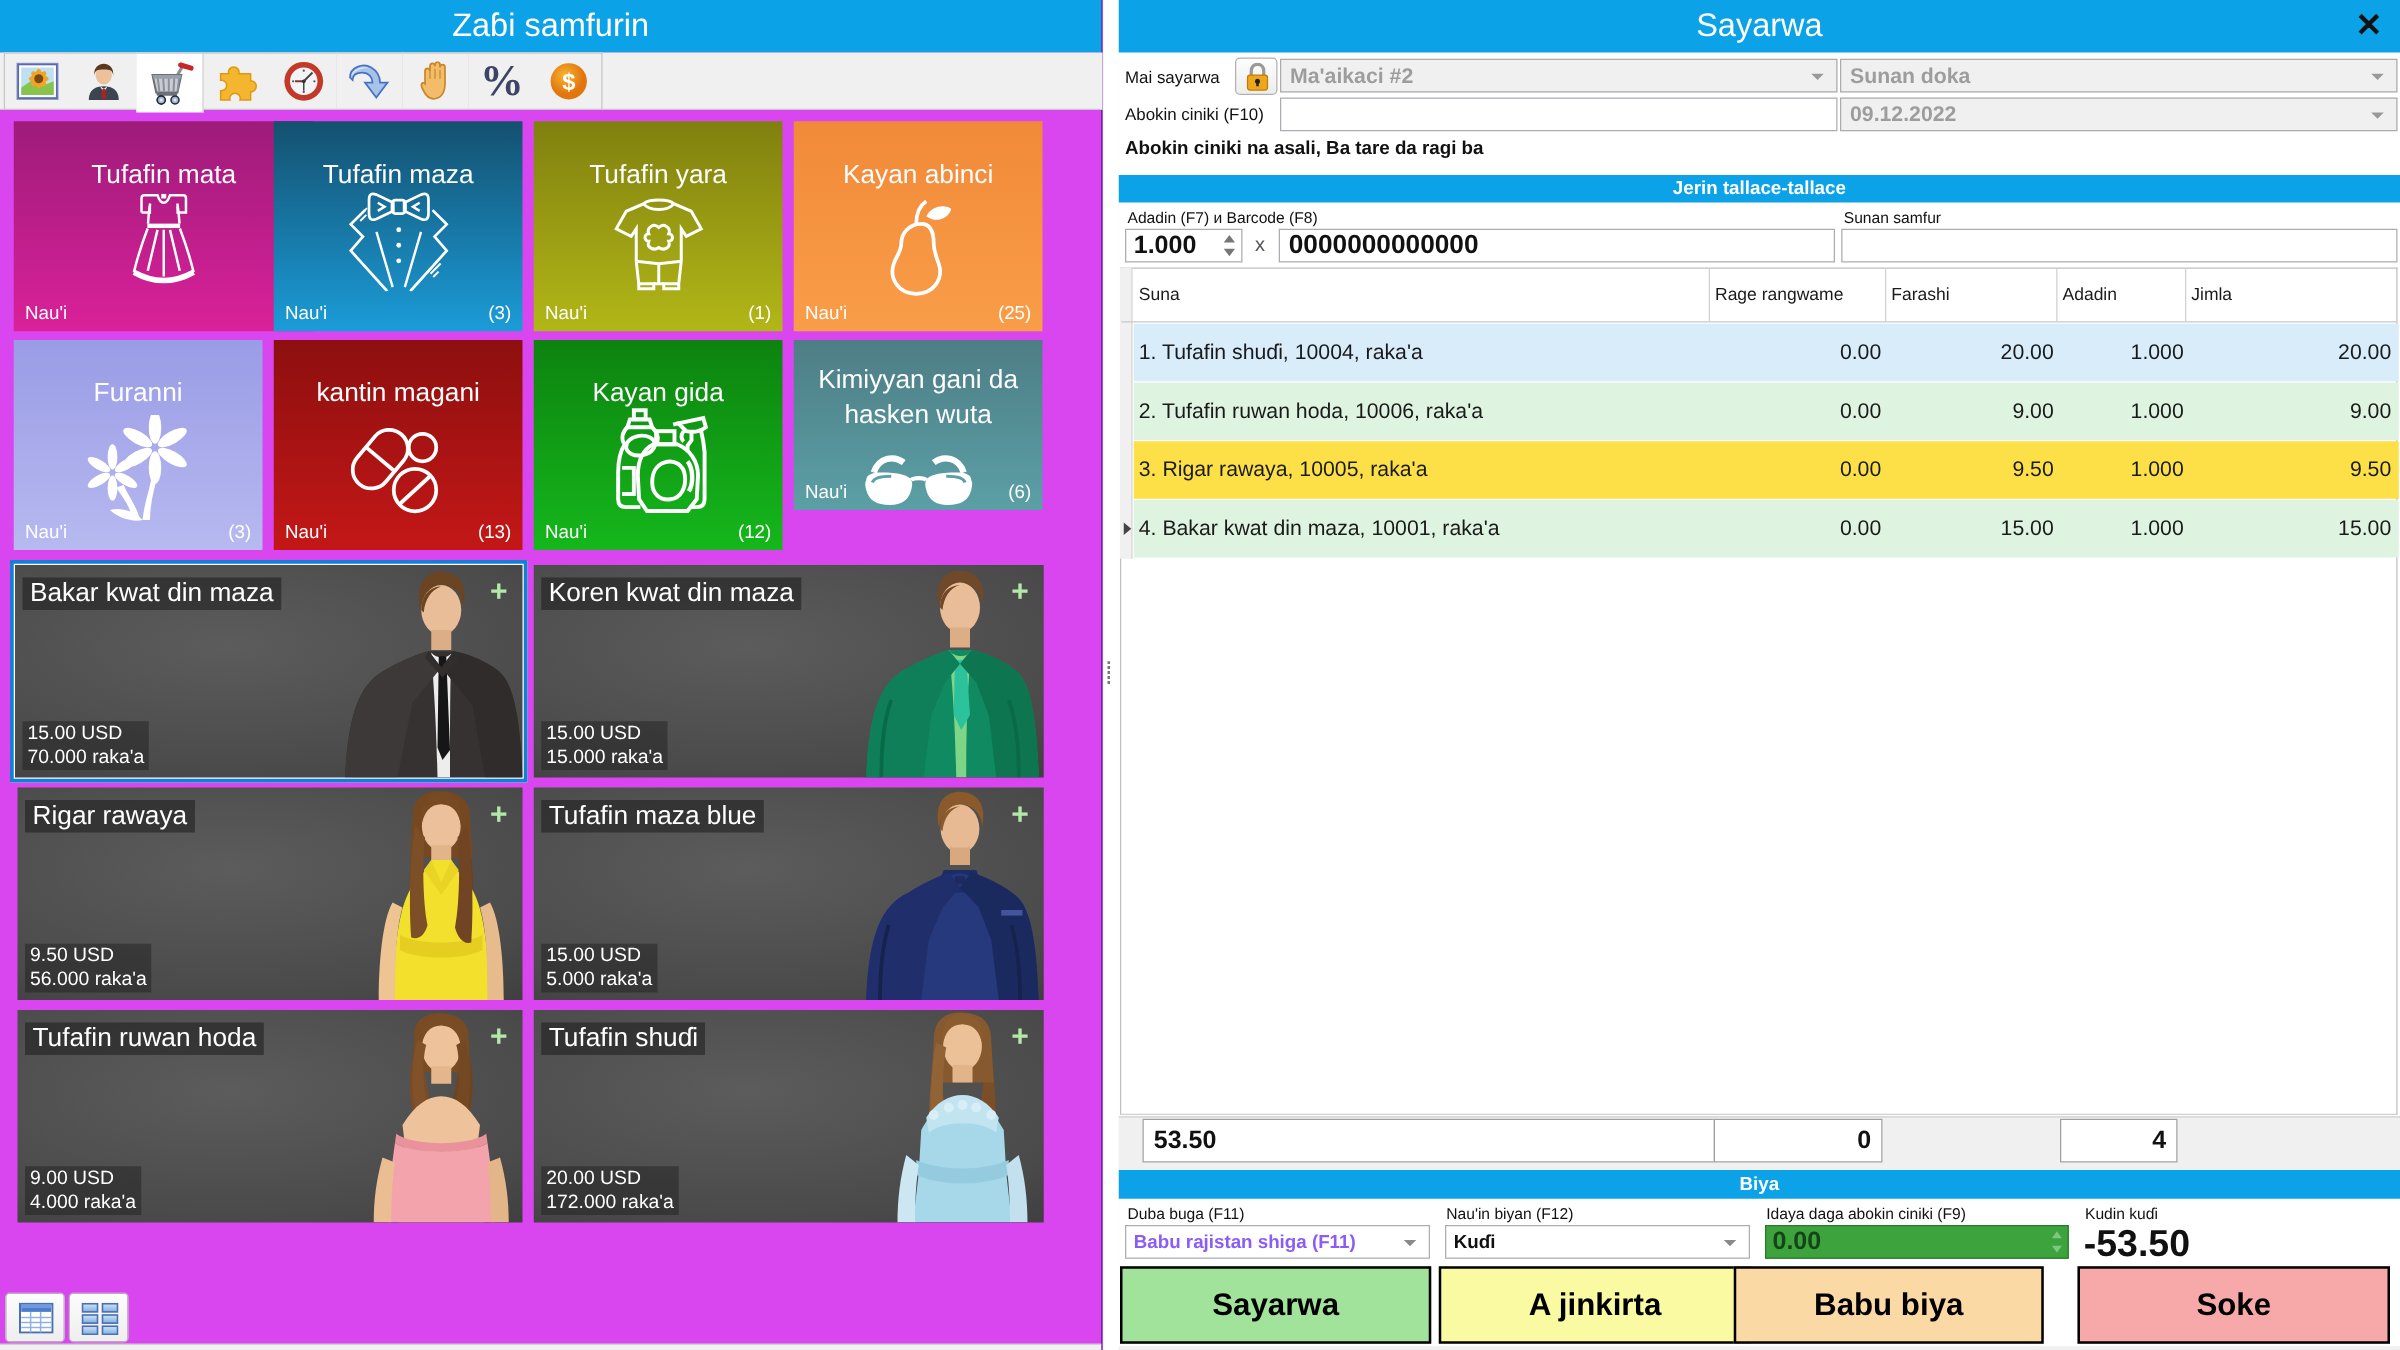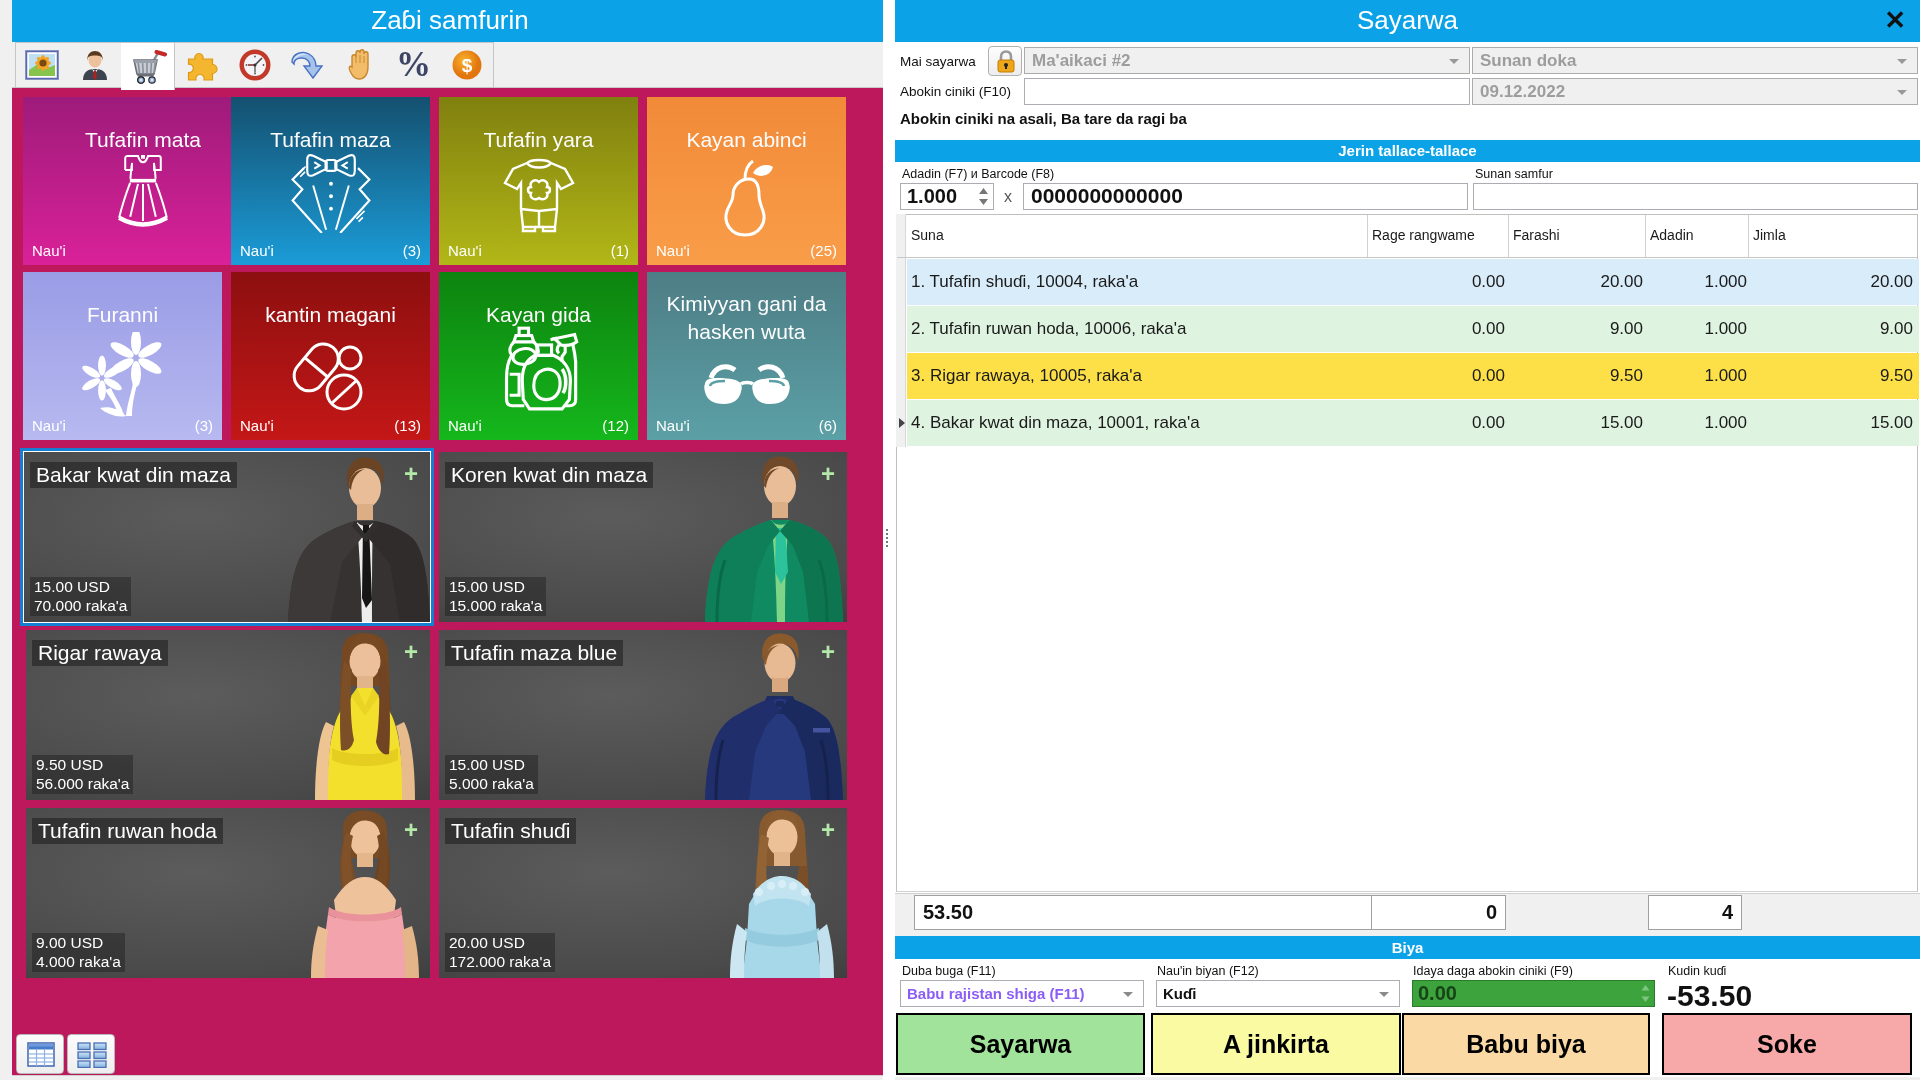--- a/index.html
+++ b/index.html
@@ -1,17 +1,17 @@
 <!DOCTYPE html>
 <html><head><meta charset="utf-8">
 <style>
 *{margin:0;padding:0;box-sizing:border-box}
 html,body{width:1920px;height:1080px;overflow:hidden;font-family:"Liberation Sans",sans-serif;background:#f0f0f0}
 .abs{position:absolute}
-#leftwin{position:absolute;left:12px;top:0;width:882px;height:1080px;background:#be185d;border-right:6px solid #4c1d95}
+#leftwin{position:absolute;left:0;top:0;width:882px;height:1080px;background:#d946ef;border-right:1px solid #4c1d95}
 #rightwin{position:absolute;left:895px;top:0;width:1025px;height:1080px;background:#fff}
 .titlebar{position:absolute;left:0;top:0;right:0;height:42px;background:#0ca2e8;color:#fff;font-size:26px;text-align:center;line-height:41px}
 #tabs{position:absolute;left:0;top:42px;width:882px;height:46px;background:#f0f0f0;border-bottom:1px solid #c8c8c8}
 .tab{position:absolute;top:0;width:54px;height:46px;border:1px solid #c6c6c6;border-left:none;background:#f0f0f0}
 .tab.first{border-left:1px solid #c6c6c6}
 .tab.active{background:#fff;border-bottom:none;height:48px}
 .tab svg{position:absolute;left:50%;top:50%;transform:translate(-50%,-50%)}
 .tile{position:absolute;color:#fff}
 .tile .tt{position:absolute;left:0;right:0;top:31px;text-align:center;font-size:21px;color:#fdfdfd}
 .tile .nau{position:absolute;left:9px;bottom:6px;font-size:15px}
@@ -252,21 +252,21 @@
 <path d="M42 44 C50 41 57 46 58 54 C59 63 55 71 47 72 C39 73 33 68 33 59 C33 52 36 46 42 44 Z"></path>
 <path d="M60 43 C64 48 65 59 61 66" stroke-width="3.4"></path>
 <path d="M53 14 L72 10 L74 17 C70 20 64 21 59 20 Z"></path>
 <path d="M49 15 L55 13.5"></path>
 <path d="M57 20 C55 23 55 26 57 28"></path>
 <path d="M63 21 L63 27 L60 31 L60 36 M70 18 L72 28 L73 36 L73 72 C73 76 71 78 67 78 L62 78"></path>
 </svg>
       <div class="nau">Nau'i</div>
         <div class="cnt">(12)</div>
     </div>
-    <div class="tile" style="left:635px;top:272px;width:199px;height:168px;background:linear-gradient(#4e7d85,#5ba0a6)">
+    <div class="tile" style="left:635px;top:272px;width:199px;height:136px;background:linear-gradient(#4e7d85,#5ba0a6)">
       <div class="tt" style="top:18px;line-height:28px">Kimiyyan gani da<br>hasken wuta</div>
       <svg class="ic" style="top:84px" width="100" height="60" viewBox="0 0 100 60" fill="none" stroke="#fff" stroke-width="3">
           <path d="M14 22 C18 10 30 8 38 14 M86 22 C82 10 70 8 62 14" stroke-width="5"></path>
           <path d="M8 28 C8 24 12 22 20 22 C34 22 42 24 44 28 C45 30 45 32 44 36 C42 44 36 48 27 48 C16 48 10 44 8 36 C7 32 7 30 8 28 Z" fill="#fff" stroke="none"></path>
           <path d="M92 28 C92 24 88 22 80 22 C66 22 58 24 56 28 C55 30 55 32 56 36 C58 44 64 48 73 48 C84 48 90 44 92 36 C93 32 93 30 92 28 Z" fill="#fff" stroke="none"></path>
           <path d="M44 28 C46 26 54 26 56 28" stroke-width="3.5"></path>
           <path d="M13 30 C14 26 20 25 28 25 M87 30 C86 26 80 25 72 25" stroke="#5ba0a6" stroke-width="2.5"></path>
         </svg>
       <div class="nau">Nau'i</div>
         <div class="cnt">(6)</div>
@@ -500,17 +500,17 @@
     <div class="inp" style="left:261px;top:980px;width:244px;height:27px;font-size:15px;font-weight:bold;color:#111;line-height:25px;padding-left:6px">Kuɗi<span class="dar" style="right:10px;top:11px"></span></div>
     <div class="abs" style="left:517px;top:980px;width:243px;height:27px;background:#3da33d;border:1px solid #2a7a2a;font-size:20px;font-weight:bold;color:#174417;line-height:25px;padding-left:5px">0.00
       <svg style="position:absolute;right:4px;top:3px" width="9" height="19" viewBox="0 0 9 19">
           <path d="M4.5 1 L8.5 6.5 L0.5 6.5 Z" fill="#7fc77f"></path>
           <path d="M4.5 18 L8.5 12.5 L0.5 12.5 Z" fill="#7fc77f"></path>
         </svg>
     </div>
     <div class="abs" style="left:772px;top:979px;font-size:30px;font-weight:bold;color:#111">-53.50</div>
     <div class="paybtn" style="left:1px;top:1013px;width:249px;height:62px;background:#a2e39c;line-height:58px">Sayarwa</div>
     <div class="paybtn" style="left:256px;top:1013px;width:250px;height:62px;background:#fafaa2;line-height:58px">A jinkirta</div>
-    <div class="paybtn" style="left:507px;top:1013px;width:248px;height:62px;background:#fad9a4;line-height:58px">Babu biya</div>
+    <div class="paybtn" style="left:492px;top:1013px;width:248px;height:62px;background:#fad9a4;line-height:58px">Babu biya</div>
     <div class="paybtn" style="left:767px;top:1013px;width:250px;height:62px;background:#f7a8a8;line-height:58px">Soke</div>
     <div class="abs" style="left:0;right:0;top:1077px;height:3px;background:#f0f0f0"></div>
   </div>
 </div>
 
 </body></html>

